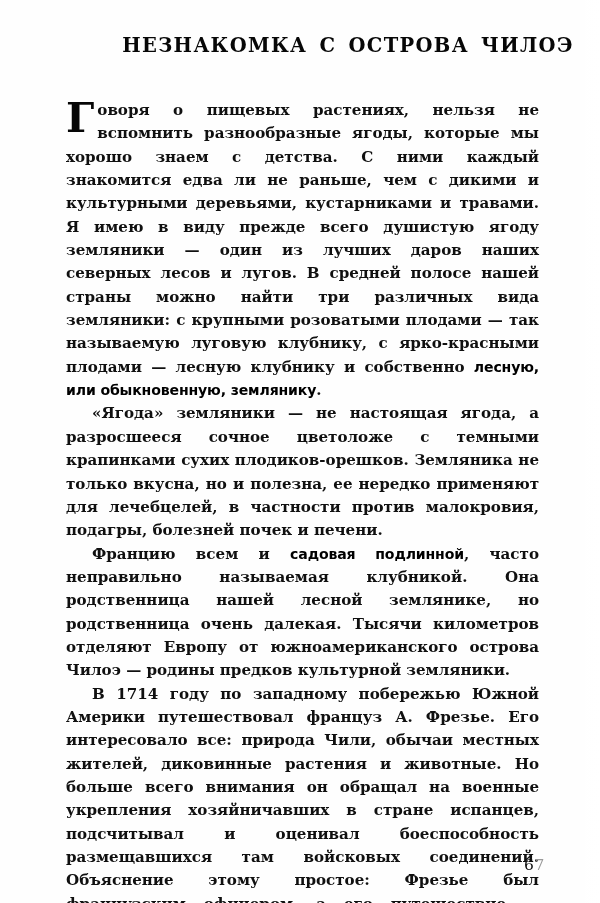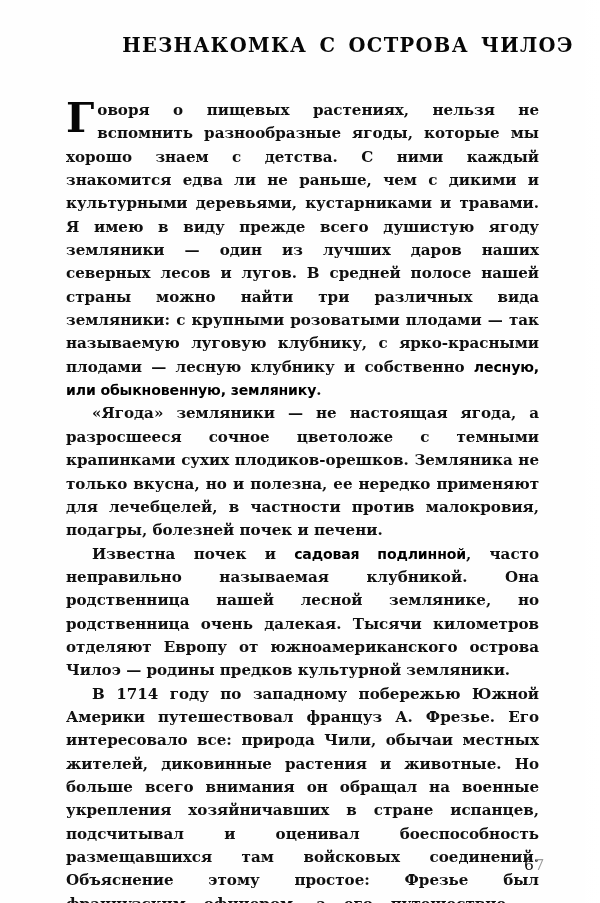--- a/index.html
+++ b/index.html
@@ -126,21 +126,21 @@
 
   <div class="text-column">
 
     <p class="para has-dropcap">
       <span class="dropcap">Г</span><span>оворя о пищевых растениях, нельзя не вспомнить разнообразные ягоды, которые мы хорошо знаем с детства. С ними каждый знакомится едва ли не раньше, чем с дикими и культурными деревьями, кустарниками и травами. Я имею в виду прежде всего душистую ягоду земляники — один из лучших даров наших северных лесов и лугов. В средней полосе нашей страны можно найти три различных вида земляники: с крупными розоватыми плодами — так называемую луговую клубнику, с ярко-красными плодами — лесную клубнику и собственно </span><span class="emph">лесную, или обыкновенную, землянику</span><span>.</span>
     </p>
 
     <p class="para">«Ягода» земляники — не настоящая ягода, а разросшееся сочное цветоложе с темными крапинками сухих плодиков-орешков. Земляника не только вкусна, но и полезна, ее нередко применяют для лечебцелей, в частности против малокровия, подагры, болезней почек и печени.</p>
 
     <p class="para">
-      <span>Известна почек и </span><span class="emph">садовая подлинной</span><span>, часто неправильно называемая клубникой. Она родственница нашей лесной землянике, но родственница очень далекая. Тысячи километров отделяют Европу от южноамериканского острова Чилоэ — родины предков культурной земляники.</span>
+      <span>Францию всем и </span><span class="emph">садовая подлинной</span><span>, часто неправильно называемая клубникой. Она родственница нашей лесной землянике, но родственница очень далекая. Тысячи километров отделяют Европу от южноамериканского острова Чилоэ — родины предков культурной земляники.</span>
     </p>
 
     <p class="para">В 1714 году по западному побережью Южной Америки путешествовал француз А. Фрезье. Его интересовало все: природа Чили, обычаи местных жителей, диковинные растения и животные. Но больше всего внимания он обращал на военные укрепления хозяйничавших в стране испанцев, подсчитывал и оценивал боеспособность размещавшихся там войсковых соединений. Объяснение этому простое: Фрезье был французским офицером, а его путешествие — замаскированной шпионской миссией. Но она продолжалась недолго. Нежелательный путешественник был уличен и вынужден покинуть чужую страну, вернуться во Францию. Удивительно, какую ценность представляли его шпионские материалы, но вот привезенные им плоды чилойской земляники явились подлинной находкой для садоводов.</p>
 
   </div>
 
   <div class="edge-fade"></div>
 
   <div class="folio"><span>6</span><span class="faded">7</span></div>
 

